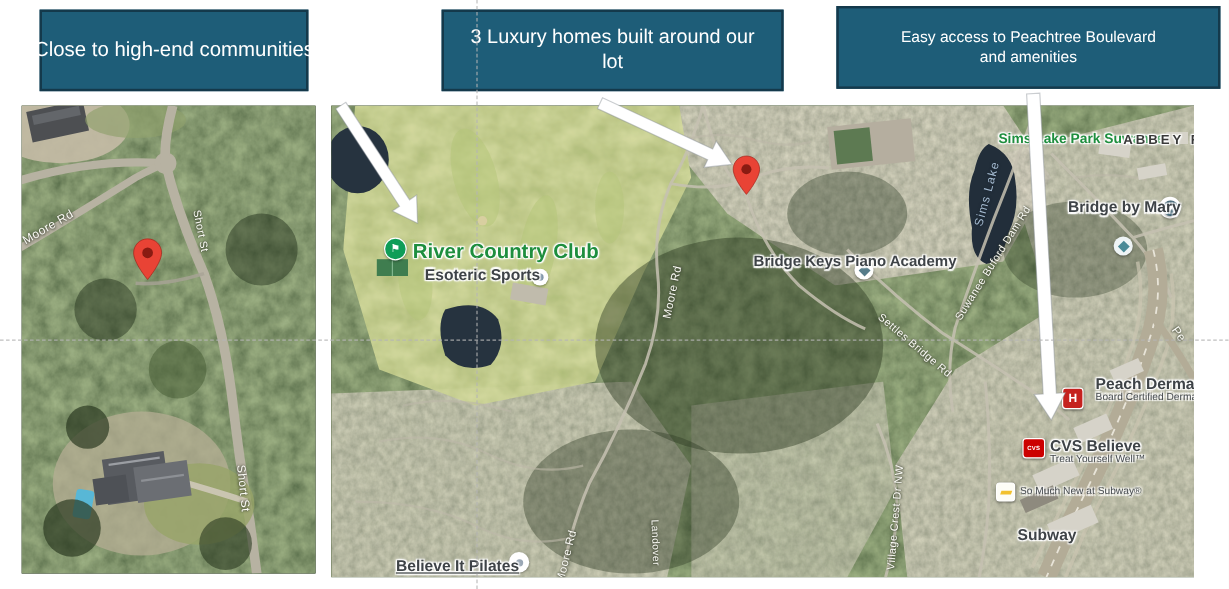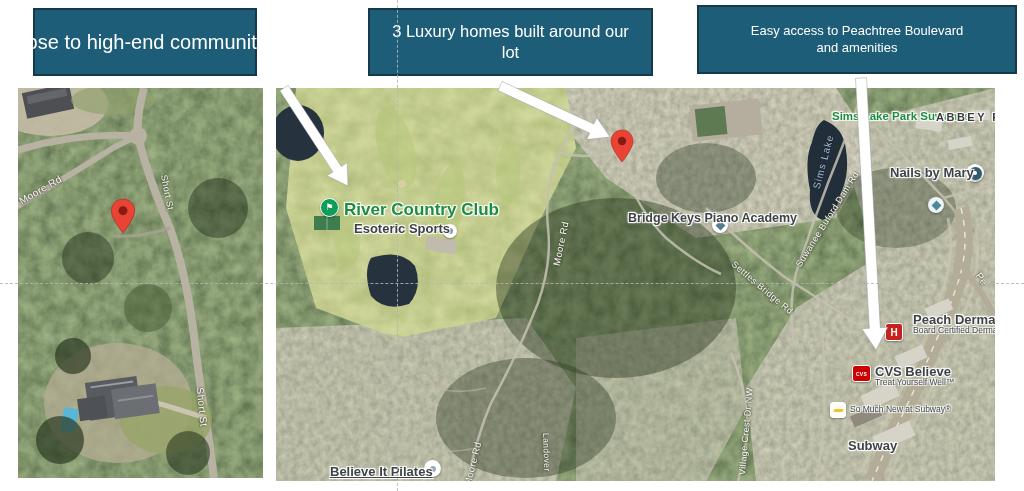--- a/index.html
+++ b/index.html
@@ -251,21 +251,21 @@
 
     <div class="poi poi-green" style="left:68px;top:112px;font-size:17px;">River Country Club</div>
     <div class="poi" style="left:78px;top:133px;text-align:center;">Esoteric Sports</div>
     <div class="poi poi-center" style="left:352px;top:123px;width:82px;font-size:12.5px;">
       <span class="cl-line">Bridge Keys</span>
       <span class="cl-line">Piano Academy</span></div>
     <div class="poi poi-green poi-center" style="left:556px;top:22px;width:80px;font-size:11.5px;">
       <span class="cl-line">Sims Lake</span>
       <span class="cl-line">Park Suwanee</span></div>
     <div class="poi" style="left:660px;top:23px;font-size:11px;letter-spacing:2.5px;color:#3a3a3a;">ABBEY R</div>
-    <div class="poi" style="left:614px;top:77px;">Nails by Mary</div>
+    <div class="poi" style="left:614px;top:77px;">Bridge by Mary</div>
     <div class="poi" style="left:637px;top:224px;">Peach Dermat</div>
     <div class="poi-sub" style="left:637px;top:238px;">
       <span class="cl-line">Board Certified</span>
       <span class="cl-line">Dermatologist</span></div>
     <div class="poi" style="left:599px;top:276px;">CVS Believe</div>
     <div class="poi-sub" style="left:599px;top:290px;">Treat Yourself Well™</div>
     <div class="poi" style="left:572px;top:304px;margin-top:46px;">Subway</div>
     <div class="poi-sub" style="left:574px;top:317px;">
       <span class="cl-line">So Much New</span>
       <span class="cl-line">at Subway®</span></div>
@@ -280,21 +280,21 @@
     <div class="road" style="left:702px;top:180px;font-size:10px;transform:rotate(55deg);">Pe</div>
     <div class="water-label" style="left:540px;top:95px;transform:rotate(-75deg);">Sims Lake</div>
   </div>
 
   <svg class="arrows" width="1024" height="491" viewBox="0 0 1024 491">
     <polygon points="279.8,90.7 332.9,171.9 327.0,175.8 348,186 347.2,162.6 341.3,166.5 288.2,85.3" fill="#FFFFFF" stroke="#8a9096" stroke-opacity="0.45" stroke-width="1"></polygon>
     <polygon points="497.9,90.5 589.7,133.1 586.7,139.5 610,137 596.9,117.7 593.9,124.1 502.1,81.5" fill="#FFFFFF" stroke="#8a9096" stroke-opacity="0.45" stroke-width="1"></polygon>
     <polygon points="855.5,78.3 869.3,328.3 861.8,328.7 876,350 887.8,327.3 880.3,327.7 866.5,77.7" fill="#FFFFFF" stroke="#8a9096" stroke-opacity="0.45" stroke-width="1"></polygon>
   </svg>
 
-  <div class="callout" style="left:33px;top:8px;width:224px;height:68px;font-size:20px;">
+  <div class="callout" style="left:33px;top:8px;width:224px;height:68px;font-size:17px;">
     <span class="cl-line">Close to high-end communities</span>
   </div>
   <div class="callout" style="left:368px;top:8px;width:285px;height:68px;font-size:16.5px;">
     <span class="cl-line">3 Luxury homes built around our</span>
     <span class="cl-line">lot</span>
   </div>
   <div class="callout" style="left:697px;top:5px;width:320px;height:69px;font-size:13px;">
     <span class="cl-line">Easy access to Peachtree Boulevard</span>
     <span class="cl-line">and amenities</span>
   </div>

